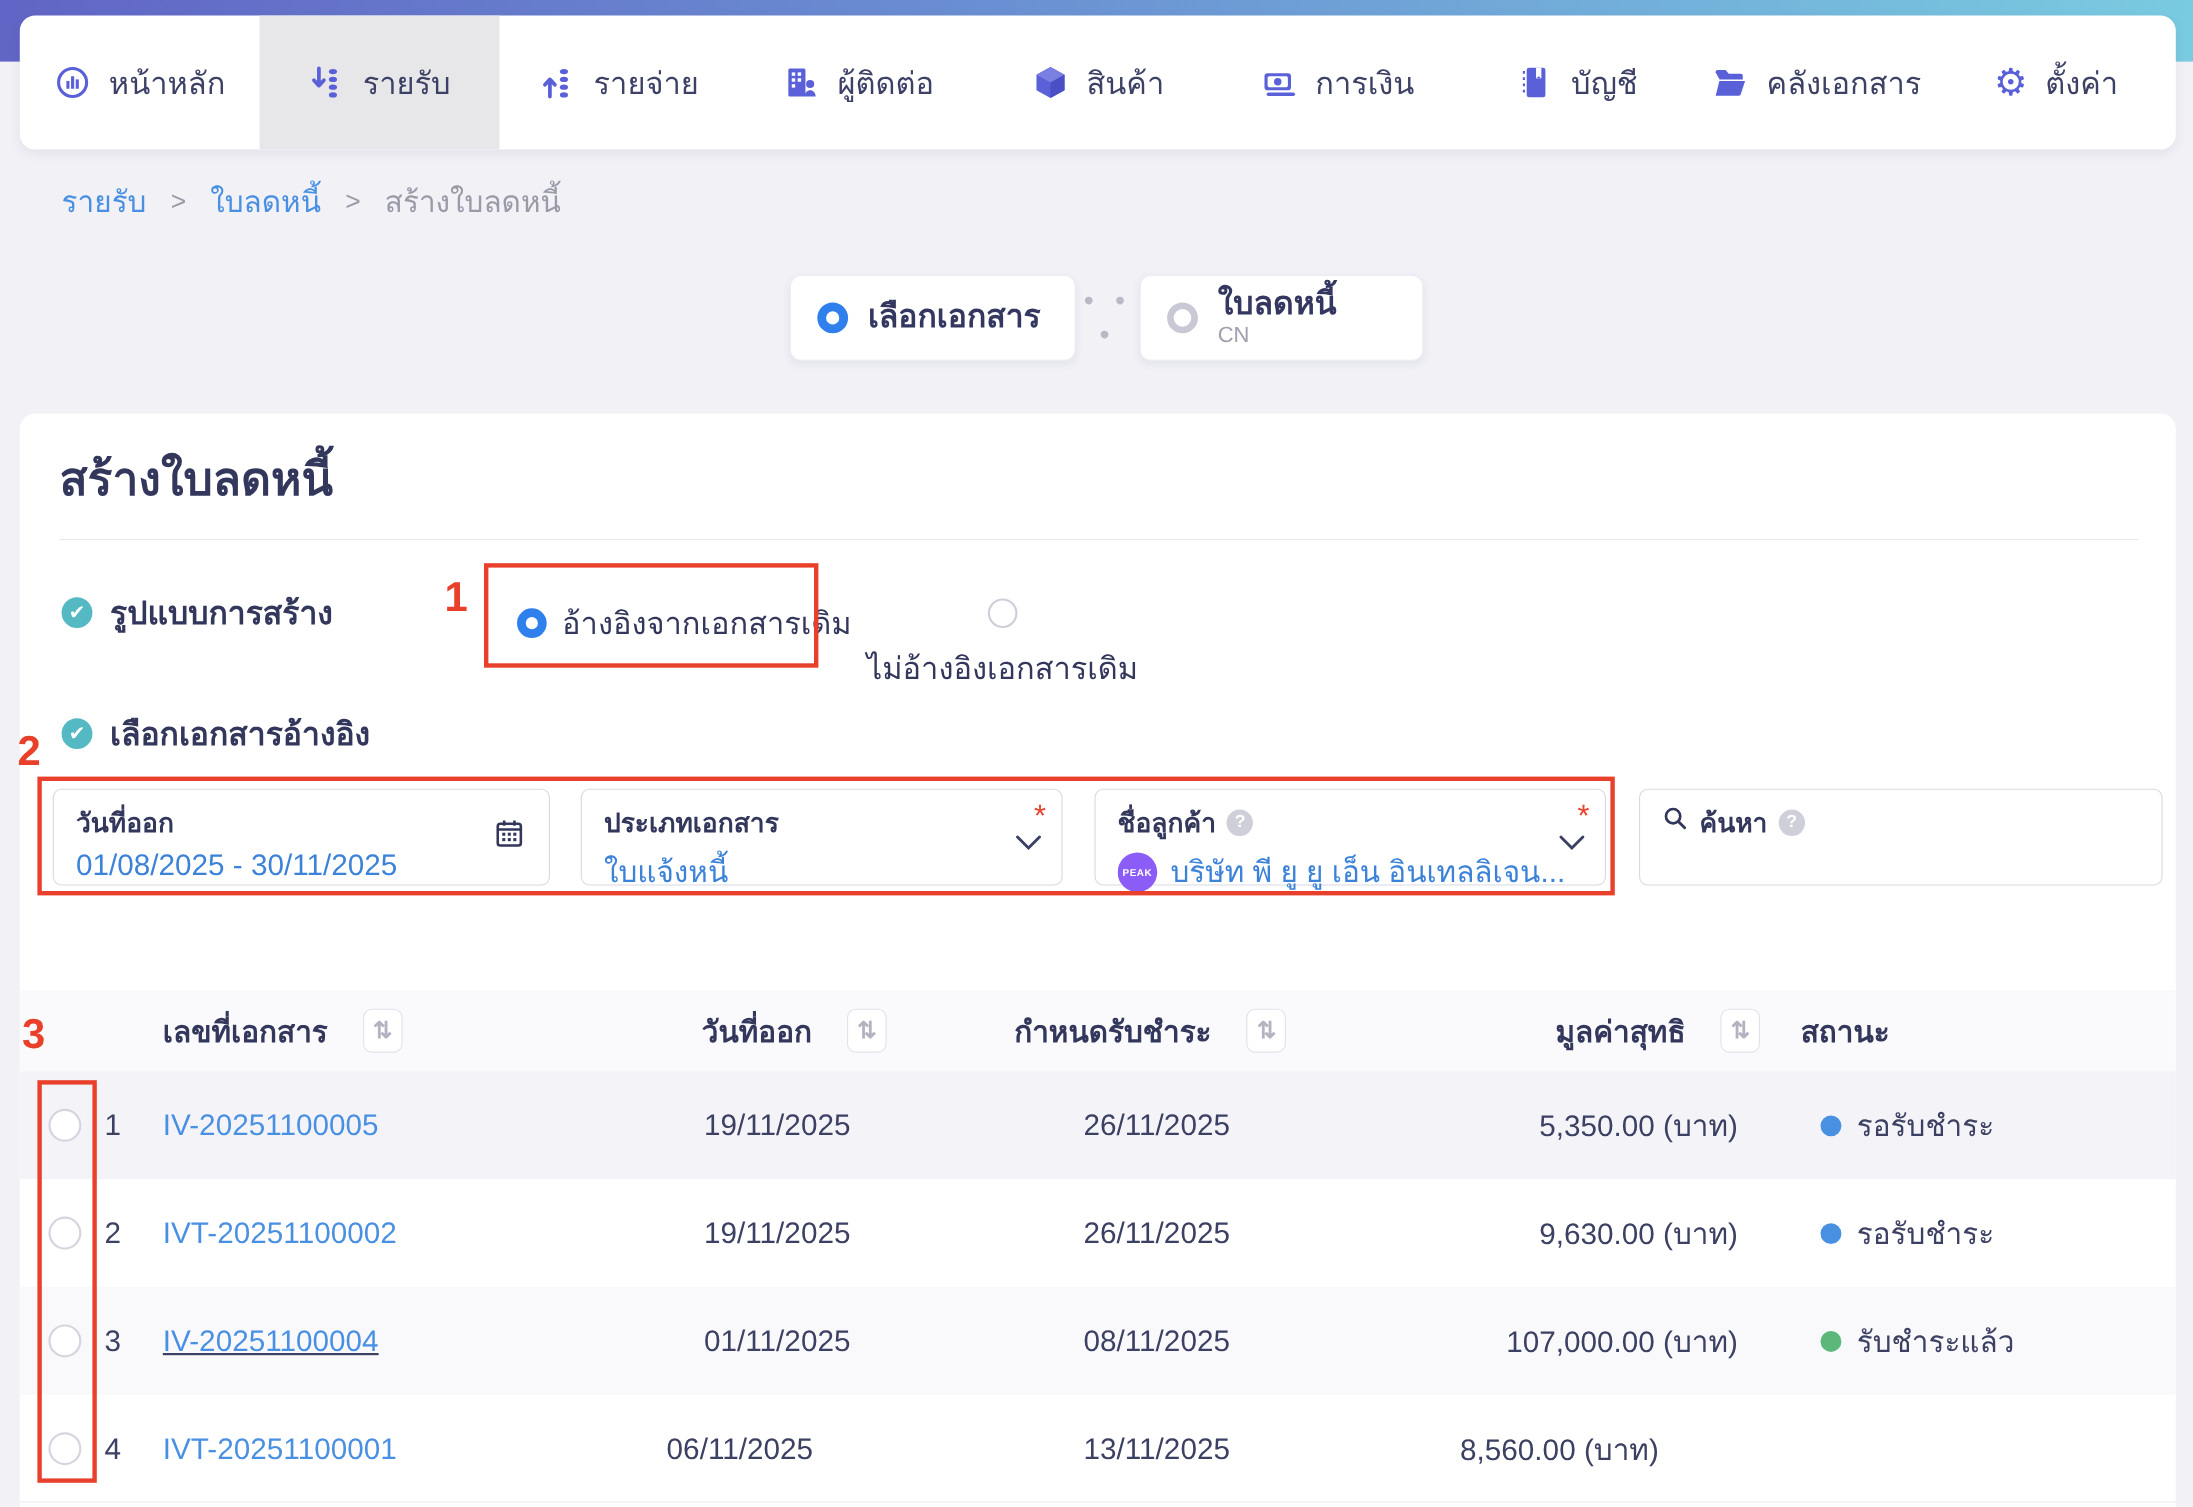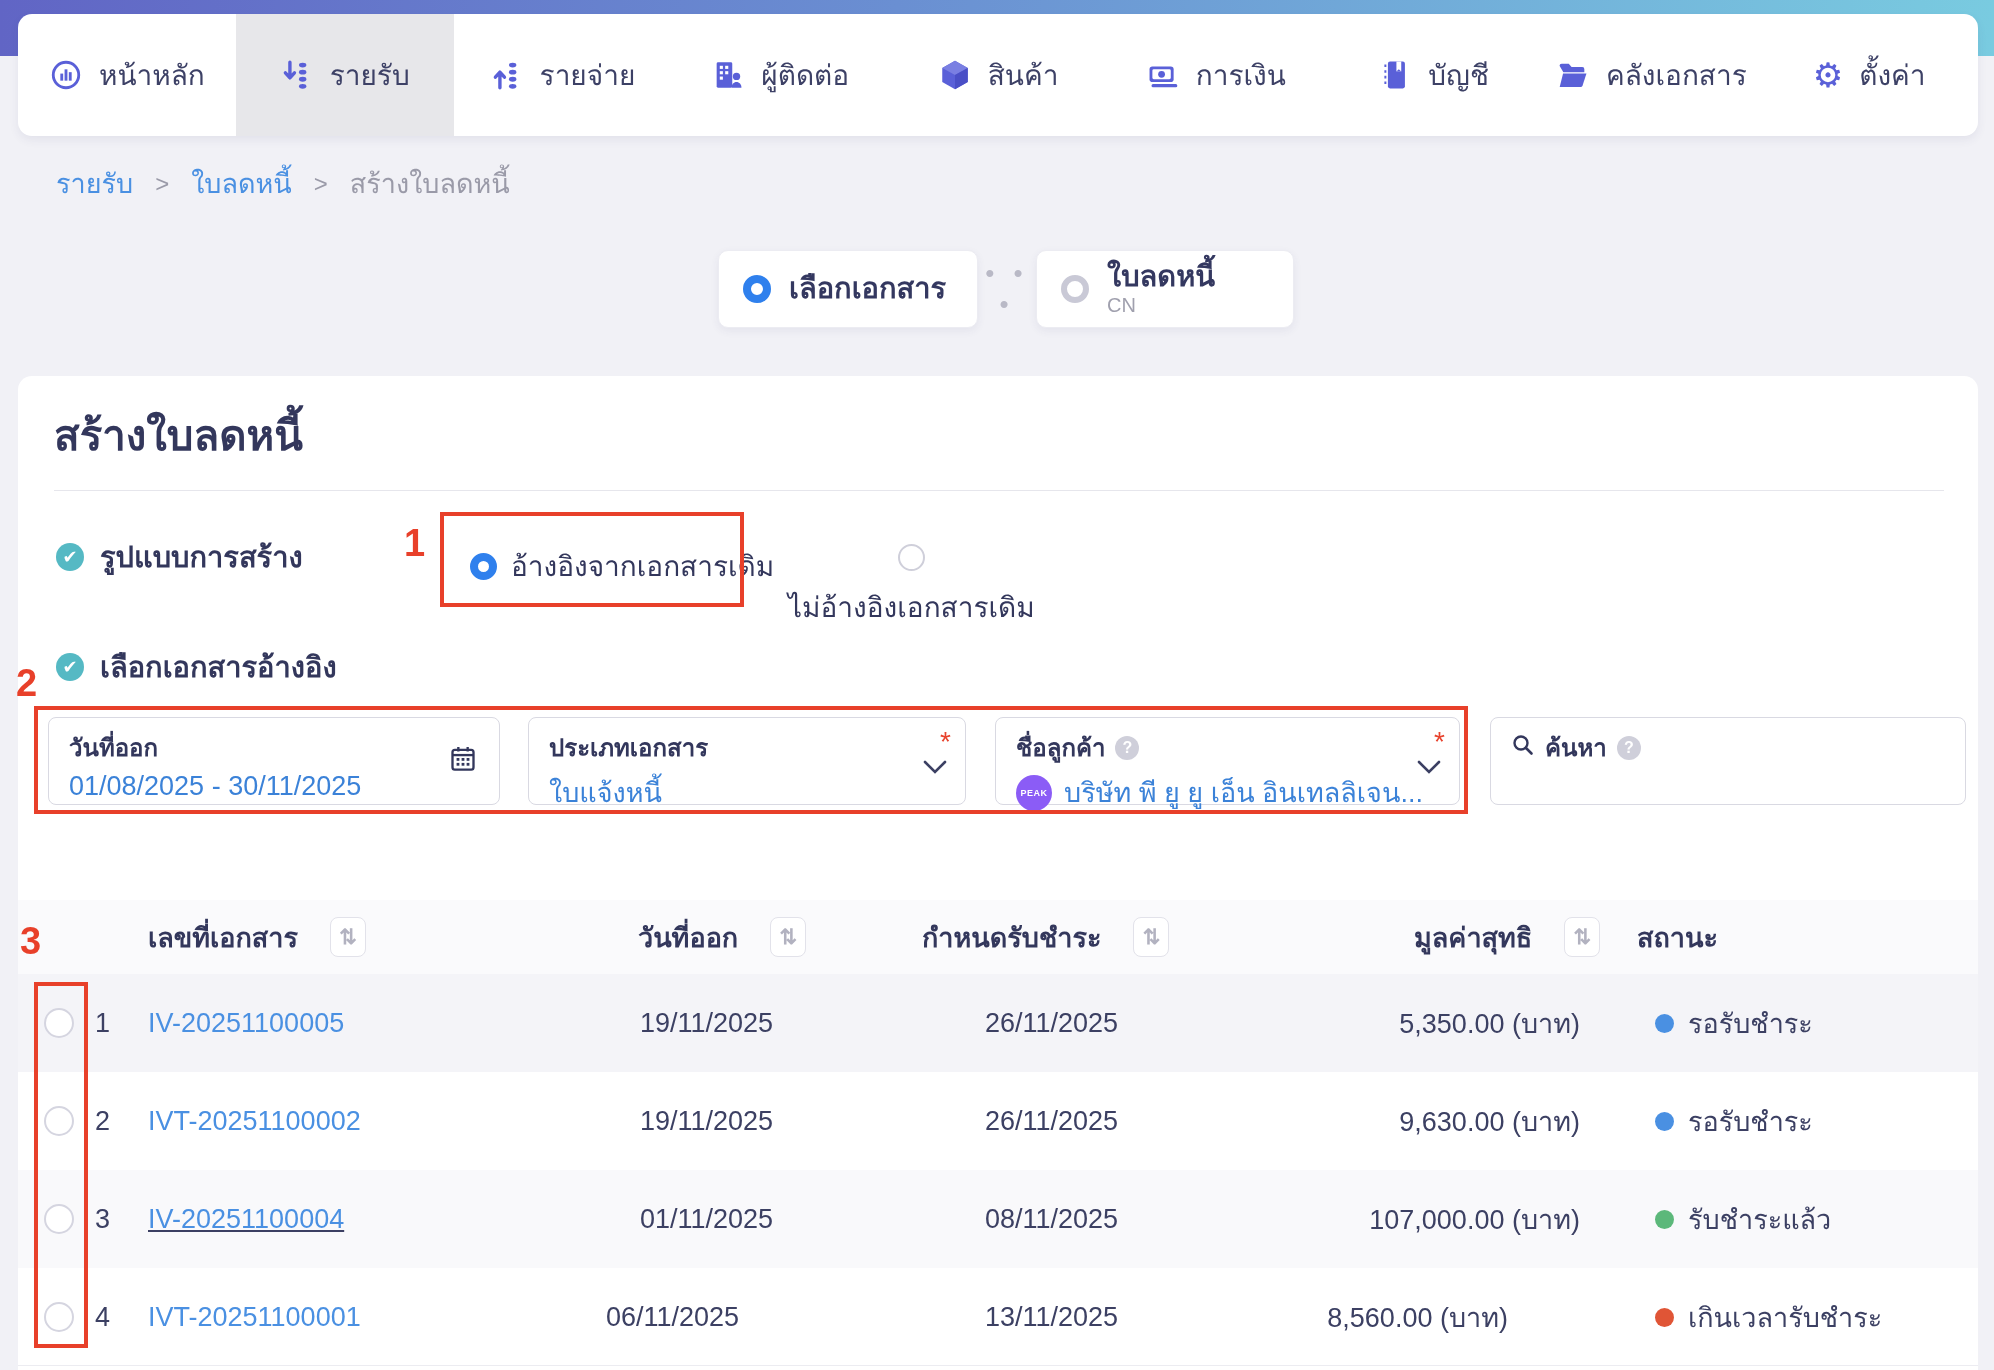--- a/index.html
+++ b/index.html
@@ -402,24 +402,20 @@
       <div class="cell" style="left:26px;">
           <span class="row-radio"></span>
         </div>
       <div class="cell" style="left:77px;">4</div>
       <div class="cell" style="left:130px;">
           <span class="doc-link">IVT-20251100001</span>
         </div>
       <div class="cell" style="left:588px;">06/11/2025</div>
       <div class="cell" style="left:967px;">13/11/2025</div>
       <div class="cell amount-cell" style="left:1190px; width:300px;">8,560.00 (บาท)</div>
-      <div class="cell" style="left:1637px;">
-        <span class="status-dot" style="background-color: rgb(224, 85, 54);"></span>
-        <span>เกินเวลารับชำระ</span>
-      </div>
     </div>
   </div>
 
   <span class="anno-num" style="left:404px; top:522px;">1</span>
   <div class="anno-box" style="left:440px; top:512px; width:304px; height:95px;"></div>
 
   <span class="anno-num" style="left:16px; top:662px;">2</span>
   <div class="anno-box" style="left:34px; top:706px; width:1434px; height:108px;"></div>
 
   <span class="anno-num" style="left:20px; top:920px;">3</span>

